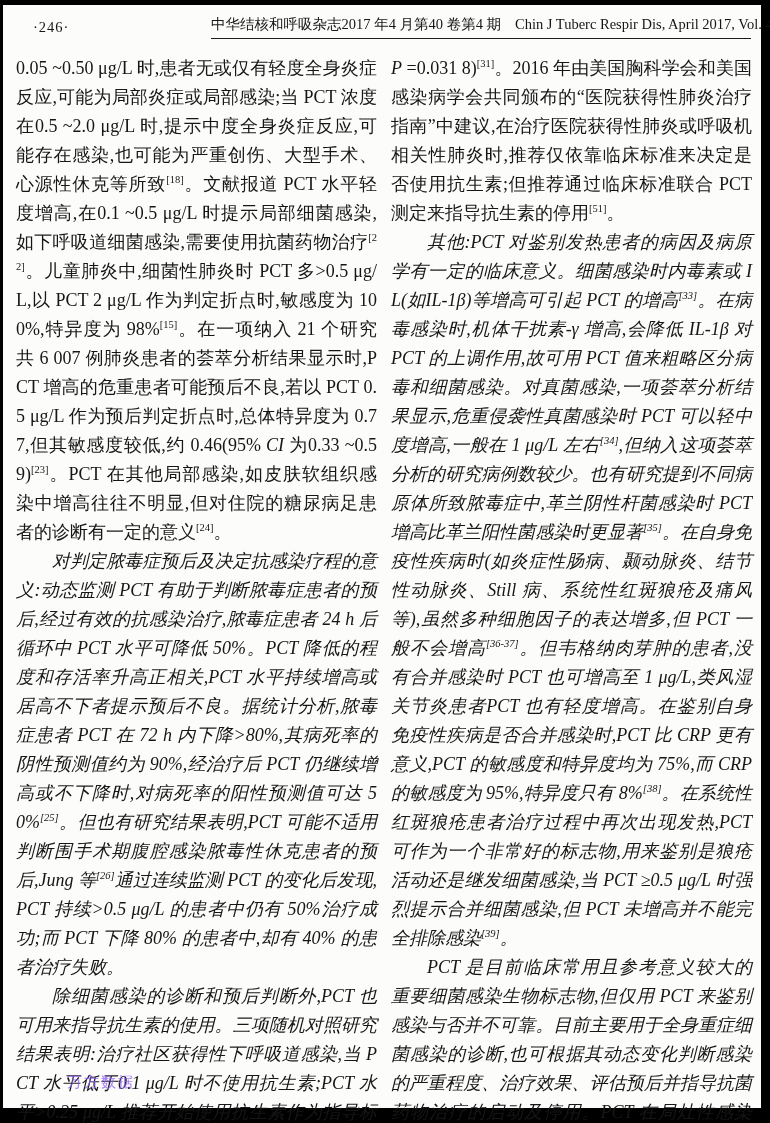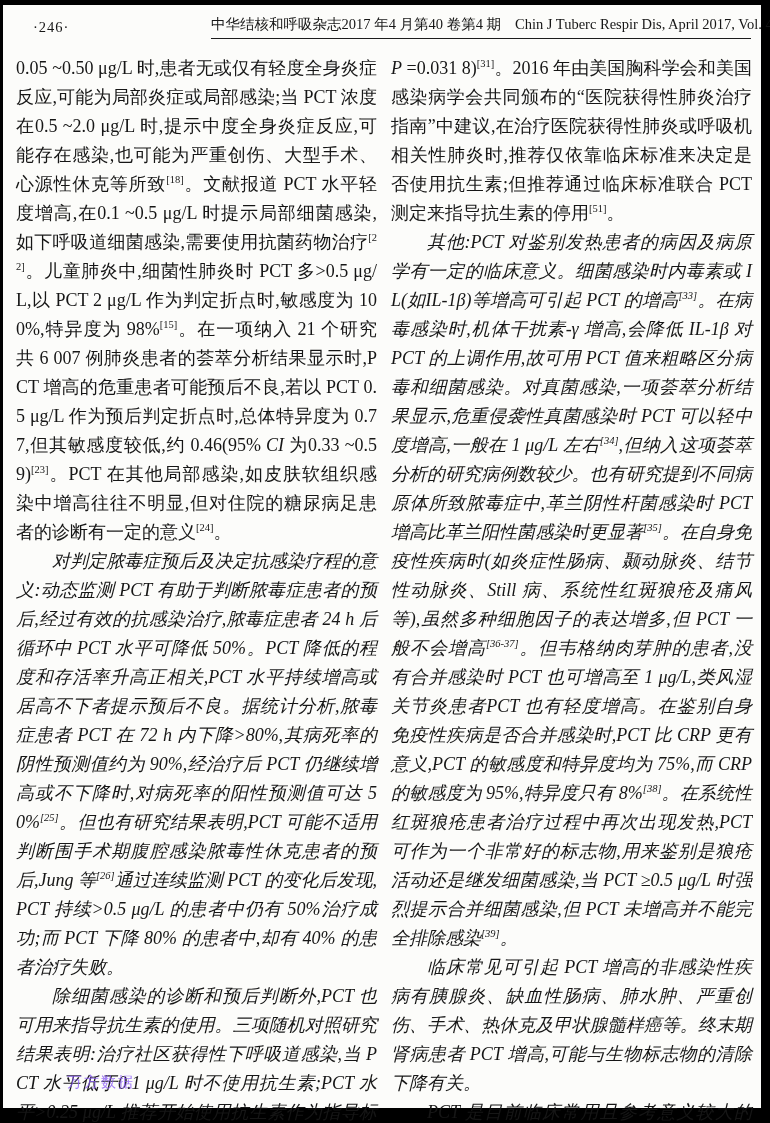--- a/index.html
+++ b/index.html
@@ -77,19 +77,18 @@
 
   <main class="cols">
     <div class="col" id="col-left">
         <p class=""><span>0.05 ~0.50 μg/L 时,患者无或仅有轻度全身炎症反应,可能为局部炎症或局部感染;当 PCT 浓度在0.5 ~2.0 μg/L 时,提示中度全身炎症反应,可能存在感染,也可能为严重创伤、大型手术、心源性休克等所致</span><sup>[18]</sup><span>。文献报道 PCT 水平轻度增高,在0.1 ~0.5 μg/L 时提示局部细菌感染,如下呼吸道细菌感染,需要使用抗菌药物治疗</span><sup>[22]</sup><span>。儿童肺炎中,细菌性肺炎时 PCT 多&gt;0.5 μg/L,以 PCT 2 μg/L 作为判定折点时,敏感度为 100%,特异度为 98%</span><sup>[15]</sup><span>。在一项纳入 21 个研究共 6 007 例肺炎患者的荟萃分析结果显示时,PCT 增高的危重患者可能预后不良,若以 PCT 0.5 μg/L 作为预后判定折点时,总体特异度为 0.77,但其敏感度较低,约 0.46(95% </span><i>CI</i><span> 为0.33 ~0.59)</span><sup>[23]</sup><span>。PCT 在其他局部感染,如皮肤软组织感染中增高往往不明显,但对住院的糖尿病足患者的诊断有一定的意义</span><sup>[24]</sup><span>。</span></p>
         <p class="indent"><span>对判定脓毒症预后及决定抗感染疗程的意义:动态监测 PCT 有助于判断脓毒症患者的预后,经过有效的抗感染治疗,脓毒症患者 24 h 后循环中 PCT 水平可降低 50%。PCT 降低的程度和存活率升高正相关,PCT 水平持续增高或居高不下者提示预后不良。据统计分析,脓毒症患者 PCT 在 72 h 内下降&gt;80%,其病死率的阴性预测值约为 90%,经治疗后 PCT 仍继续增高或不下降时,对病死率的阳性预测值可达 50%</span><sup>[25]</sup><span>。但也有研究结果表明,PCT 可能不适用判断围手术期腹腔感染脓毒性休克患者的预后,Jung 等</span><sup>[26]</sup><span>通过连续监测 PCT 的变化后发现,PCT 持续&gt;0.5 μg/L 的患者中仍有 50%治疗成功;而 PCT 下降 80% 的患者中,却有 40% 的患者治疗失败。</span></p>
         <p class="indent"><span>除细菌感染的诊断和预后判断外,PCT 也可用来指导抗生素的使用。三项随机对照研究结果表明:治疗社区获得性下呼吸道感染,当 PCT 水平低于0.1 μg/L 时不使用抗生素;PCT 水平&gt;0.25 μg/L 推荐开始使用抗生素作为指导标准,与对照组相比,PCT 指导组下呼吸道感染患者的抗生素使用显著减少,并可减少抗生素带来的不良反应</span></p>
       </div>
     <div class="col" id="col-right">
         <p class=""><i>P</i><span> =0.031 8)</span><sup>[31]</sup><span>。2016 年由美国胸科学会和美国感染病学会共同颁布的“医院获得性肺炎治疗指南”中建议,在治疗医院获得性肺炎或呼吸机相关性肺炎时,推荐仅依靠临床标准来决定是否使用抗生素;但推荐通过临床标准联合 PCT 测定来指导抗生素的停用</span><sup>[51]</sup><span>。</span></p>
         <p class="indent"><span>其他:PCT 对鉴别发热患者的病因及病原学有一定的临床意义。细菌感染时内毒素或 IL(如IL-1β)等增高可引起 PCT 的增高</span><sup>[33]</sup><span>。在病毒感染时,机体干扰素-γ 增高,会降低 IL-1β 对 PCT 的上调作用,故可用 PCT 值来粗略区分病毒和细菌感染。对真菌感染,一项荟萃分析结果显示,危重侵袭性真菌感染时 PCT 可以轻中度增高,一般在 1 μg/L 左右</span><sup>[34]</sup><span>,但纳入这项荟萃分析的研究病例数较少。也有研究提到不同病原体所致脓毒症中,革兰阴性杆菌感染时 PCT 增高比革兰阳性菌感染时更显著</span><sup>[35]</sup><span>。在自身免疫性疾病时(如炎症性肠病、颞动脉炎、结节性动脉炎、Still 病、系统性红斑狼疮及痛风等),虽然多种细胞因子的表达增多,但 PCT 一般不会增高</span><sup>[36-37]</sup><span>。但韦格纳肉芽肿的患者,没有合并感染时 PCT 也可增高至 1 μg/L,类风湿关节炎患者PCT 也有轻度增高。在鉴别自身免疫性疾病是否合并感染时,PCT 比 CRP 更有意义,PCT 的敏感度和特异度均为 75%,而 CRP 的敏感度为 95%,特异度只有 8%</span><sup>[38]</sup><span>。在系统性红斑狼疮患者治疗过程中再次出现发热,PCT 可作为一个非常好的标志物,用来鉴别是狼疮活动还是继发细菌感染,当 PCT ≥0.5 μg/L 时强烈提示合并细菌感染,但 PCT 未增高并不能完全排除感染</span><sup>[39]</sup><span>。</span></p>
-        <p class="indent"><span>临床常见可引起 PCT 增高的非感染性疾病有胰腺炎、缺血性肠病、肺水肿、严重创伤、手术、热休克及甲状腺髓样癌等。终末期肾病患者 PCT 增高,可能与生物标志物的清除下降有关。</span></p>
         <p class="indent"><span>PCT 是目前临床常用且参考意义较大的重要细菌感染生物标志物,但仅用 PCT 来鉴别感染与否并不可靠。目前主要用于全身重症细菌感染的诊断,也可根据其动态变化判断感染的严重程度、治疗效果、评估预后并指导抗菌药物治疗的启动及停用。PCT 在局灶性感染中往往正常或仅有轻度增高,因此不能作为细菌感染的唯一判断标准。但 PCT 在一些非细菌感染引起的发热中往往不会增高,因此可以作为发热的病原学及病因学判断的辅助指标。与其他标志物同样,在应用中也要注意结合患者临床表现及联合其他生物标志物一起进行动态评价。</span></p>
       </div>
   </main>
 
   <div class="watermark">万方数据</div>
 </div>
 
 </body></html>

